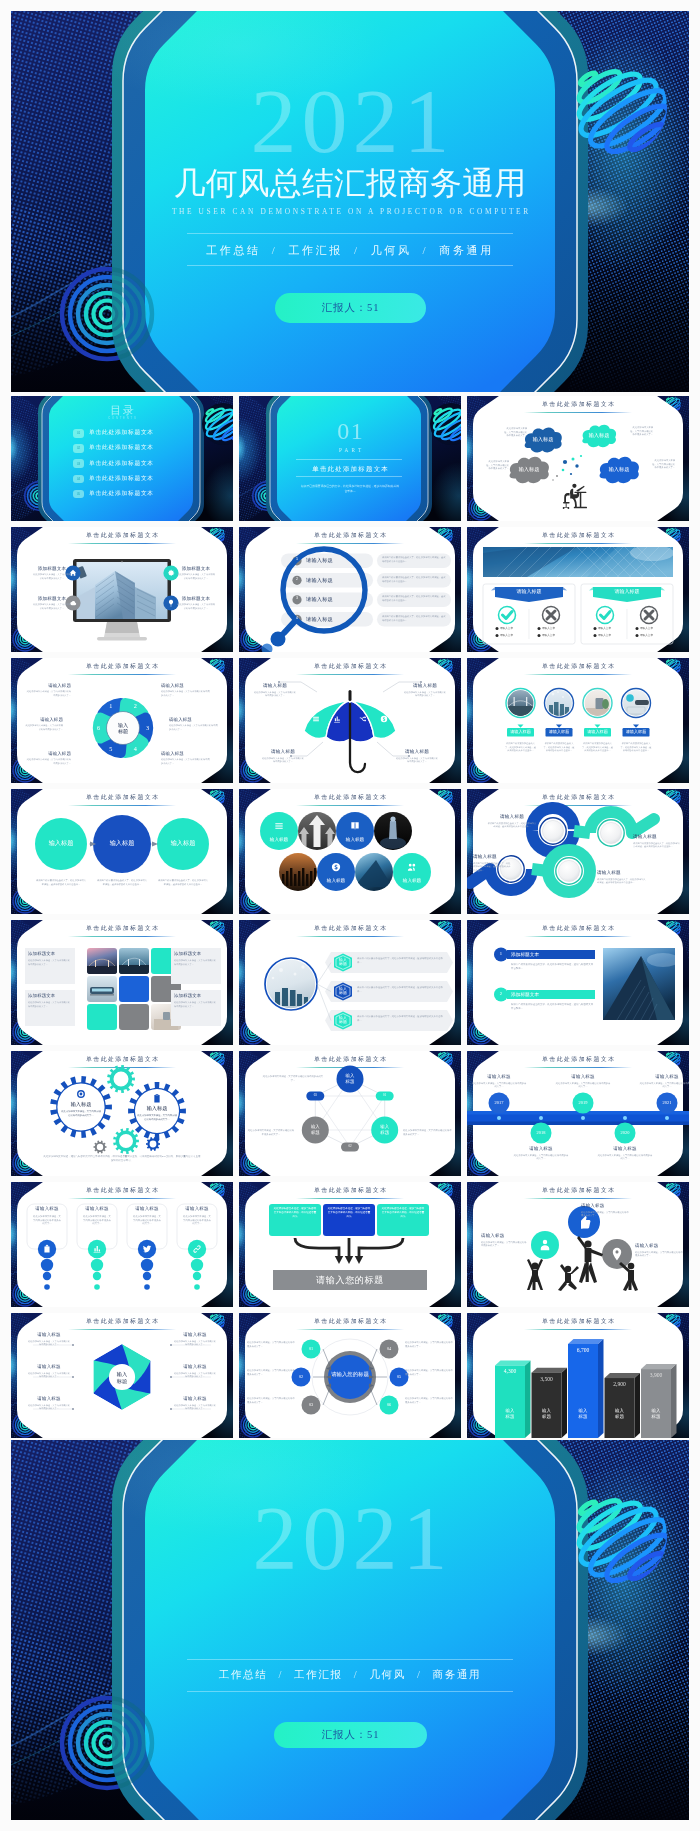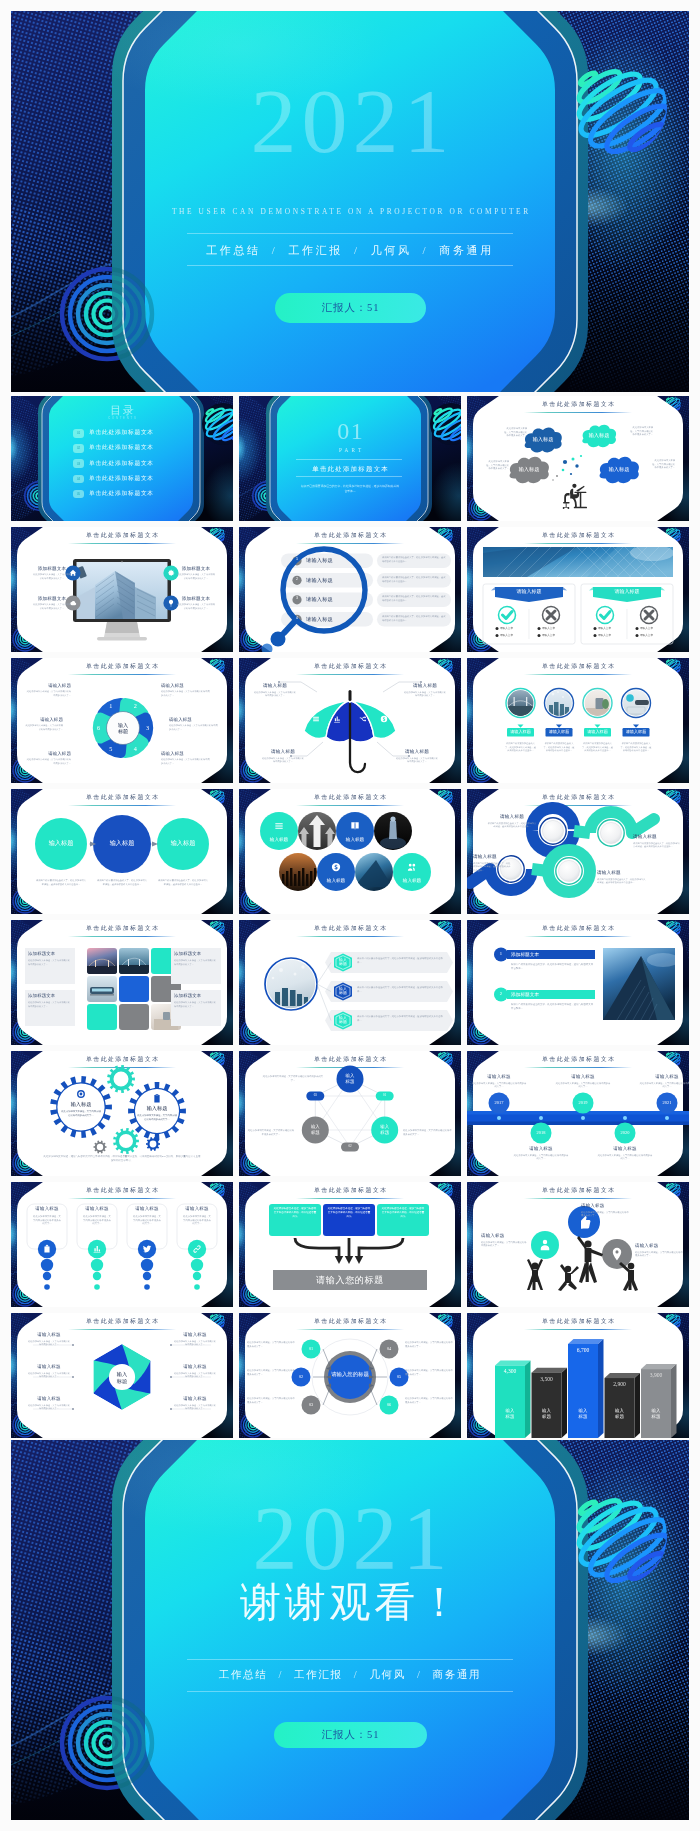--- a/index.html
+++ b/index.html
@@ -184,20 +184,21 @@
     <ellipse cx="2" cy="15" rx="44" ry="15" stroke="#1a96fd"></ellipse>
     <ellipse cx="4" cy="29" rx="36" ry="12.5" stroke="#1d73f8"></ellipse>
     <ellipse cx="7" cy="41" rx="20" ry="7" stroke="#2157ea"></ellipse>
    </g>
   </g>
  </g>
 </g>
 </svg>
 <div class="bcont">
  <div class="b-year" style="top:64px;font-size:92px;letter-spacing:.055em;text-indent:.055em;">2021</div>
+ <div class="b-title" style="top:157px;font-size:31.8px;letter-spacing:.008em;">几何风总结汇报商务通用</div>
  <div class="b-sub" style="top:197px;font-size:7.4px;letter-spacing:.355em;text-indent:.355em;">THE USER CAN DEMONSTRATE ON A PROJECTOR OR COMPUTER</div>
  <div class="b-rule" style="left:176px;width:326px;top:222px;"></div>
  <div class="b-tags" style="top:234px;font-size:11px;letter-spacing:.24em;"><span>工作总结</span><i>/</i><span>工作汇报</span><i>/</i><span>几何风</span><i>/</i><span>商务通用</span></div>
  <div class="b-rule" style="left:176px;width:326px;top:254px;"></div>
  <div class="b-btn" style="left:264px;top:282px;width:151px;height:30px;font-size:10.5px;">汇报人：51</div>
 </div>
 </div>
 <div class="slide" id="sl1" style="left:11px;top:396px;">
 <svg class="sb" viewBox="0 0 222 125">
 <defs>
@@ -2911,20 +2912,19 @@
     <ellipse cx="2" cy="15" rx="44" ry="15" stroke="#1a96fd"></ellipse>
     <ellipse cx="4" cy="29" rx="36" ry="12.5" stroke="#1d73f8"></ellipse>
     <ellipse cx="7" cy="41" rx="20" ry="7" stroke="#2157ea"></ellipse>
    </g>
   </g>
  </g>
 </g>
 </svg>
 <div class="bcont">
  <div class="b-year" style="top:54px;font-size:90px;letter-spacing:.055em;text-indent:.055em;">2021</div>
- <div class="b-title" style="top:142px;font-size:41px;letter-spacing:.09em;text-indent:.09em;">谢谢观看！</div>
  <div class="b-rule" style="left:176px;width:326px;top:219px;"></div>
  <div class="b-tags" style="top:230px;font-size:10.5px;letter-spacing:.16em;"><span>工作总结</span><i>/</i><span>工作汇报</span><i>/</i><span>几何风</span><i>/</i><span>商务通用</span></div>
  <div class="b-rule" style="left:176px;width:326px;top:251px;"></div>
  <div class="b-btn" style="left:263px;top:282px;width:153px;height:26px;font-size:10.5px;">汇报人：51</div>
 </div>
 </div>
 </div>
 
 </body></html>

